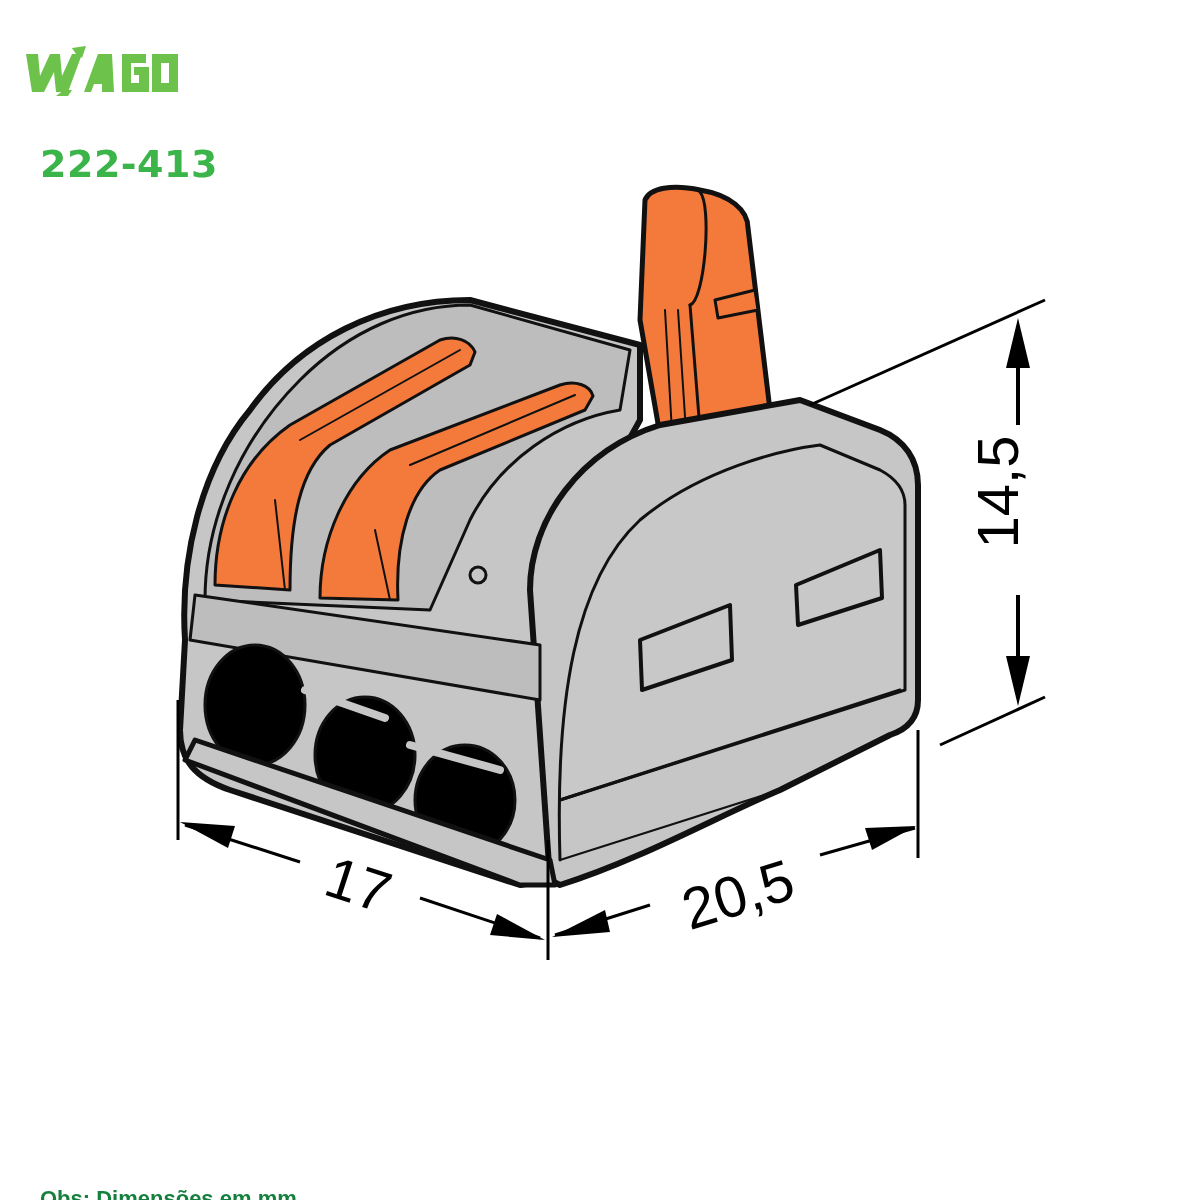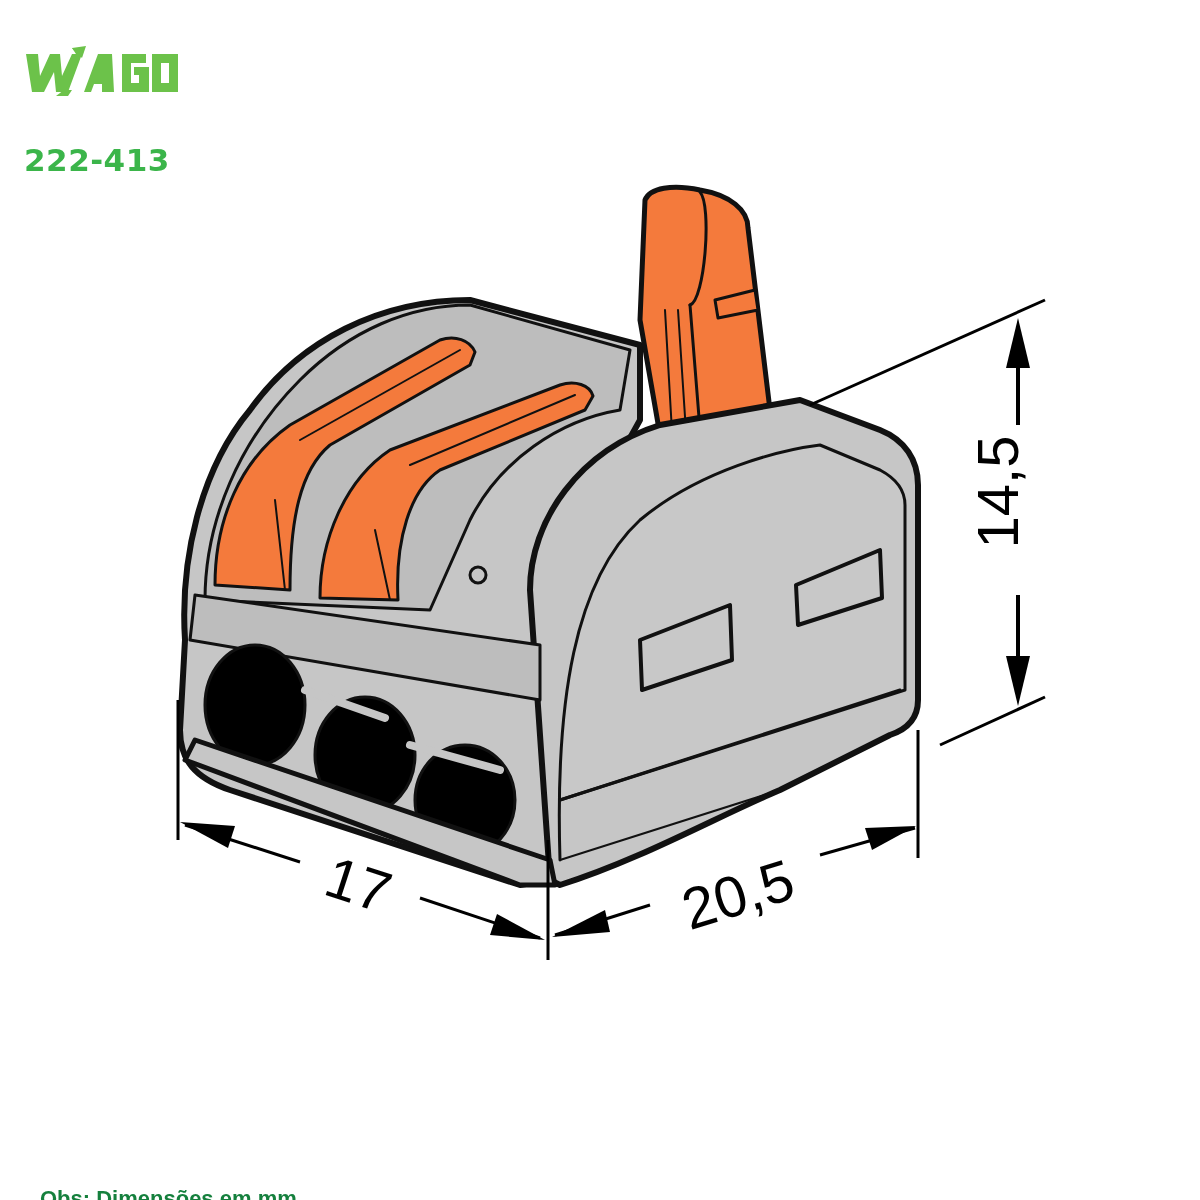--- a/index.html
+++ b/index.html
@@ -1,18 +1,18 @@
 <!DOCTYPE html>
 <html><head>
   <meta charset="utf-8">
   <style>
     html, body { margin: 0; padding: 0; background: #ffffff; }
     body { width: 1200px; height: 1200px; position: relative; overflow: hidden; font-family: "DejaVu Sans", sans-serif; }
     .logo { position: absolute; left: 22px; top: 46px; width: 160px; height: 52px; }
-    .part-number { position: absolute; left: 24px; top: 142px; font-family: "DejaVu Sans", sans-serif; font-weight: bold; font-size: 31px; color: #3bb54a; letter-spacing: 0.5px; }
+    .part-number { position: absolute; left: 40px; top: 142px; font-family: "DejaVu Sans", sans-serif; font-weight: bold; font-size: 38px; color: #3bb54a; letter-spacing: 0.5px; }
     .drawing { position: absolute; left: 0; top: 0; width: 1200px; height: 1200px; }
     .note { position: absolute; left: 40px; top: 1186px; font-family: Liberation Sans, sans-serif; font-weight: bold; font-size: 22px; color: #15803d; }
     .dim-label { font-family: "Liberation Sans", sans-serif; font-size: 58px; fill: #000; }
   </style>
 </head>
 <body>
 
 <svg class="logo" viewBox="0 0 160 52">
   <g fill="#6cc24a">
 

